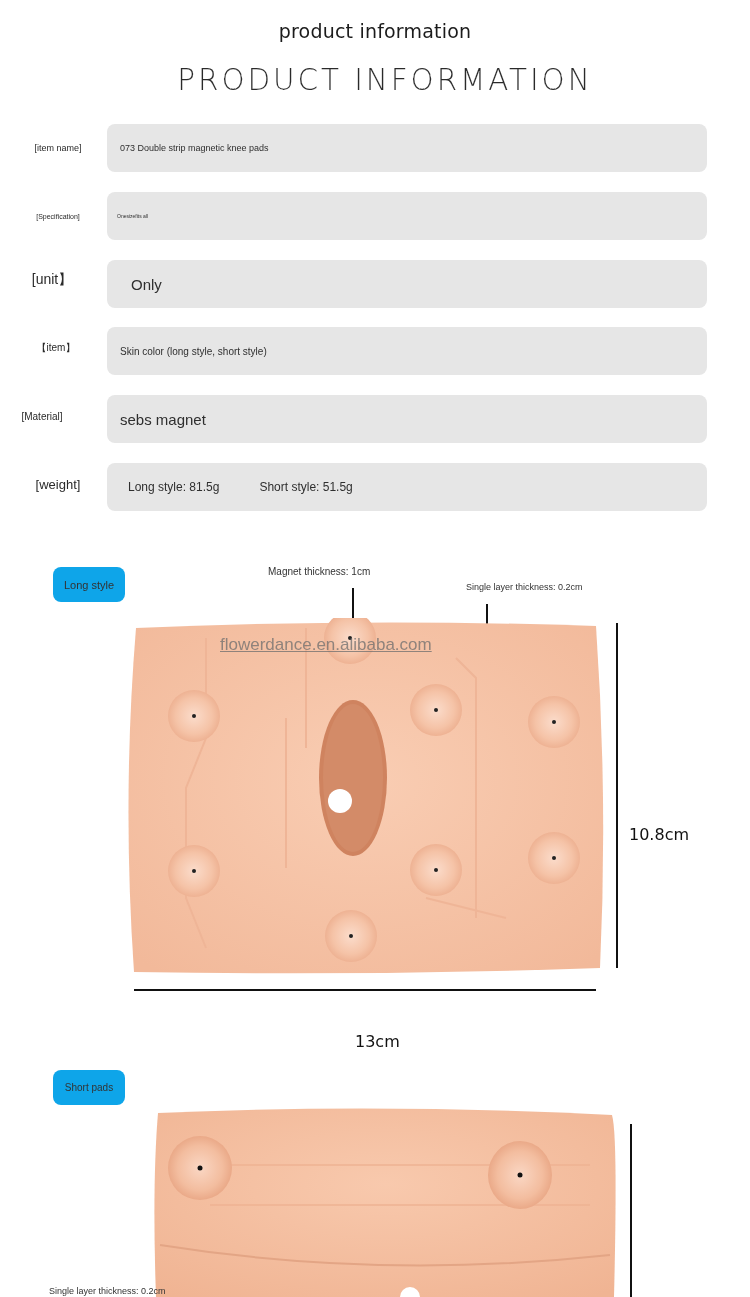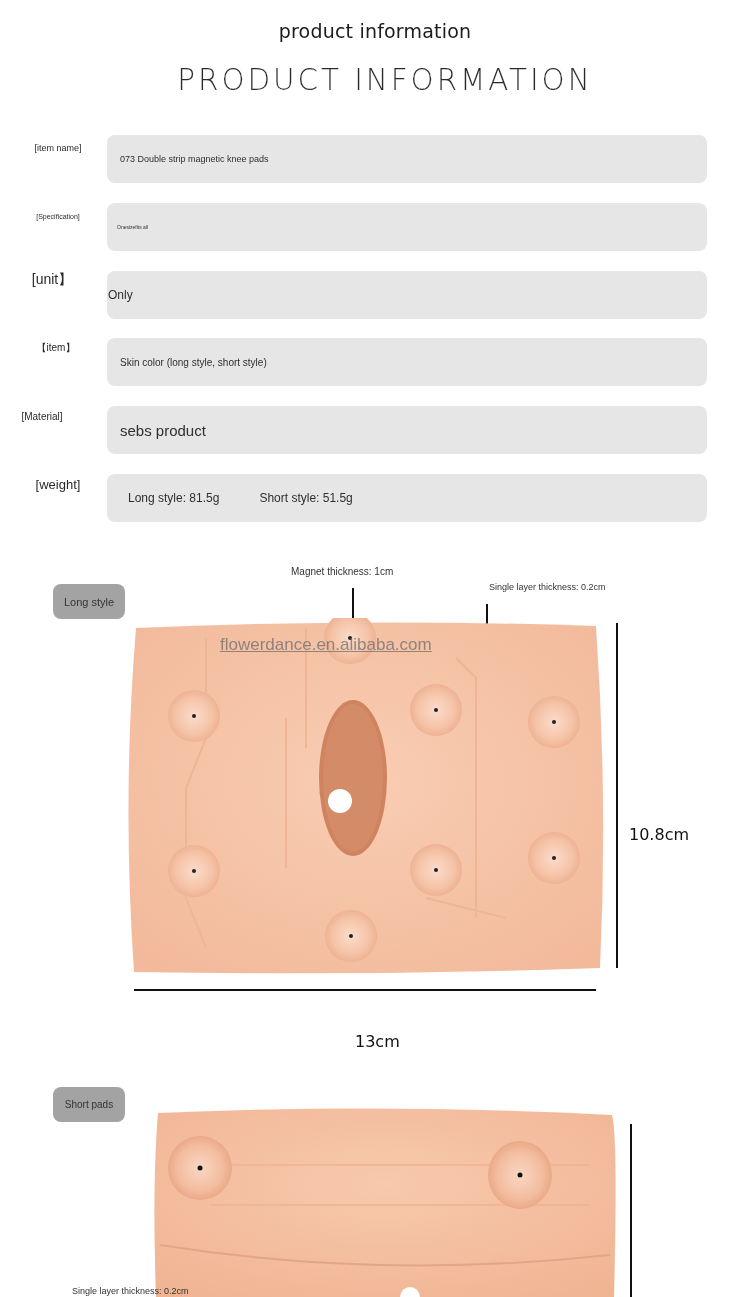--- a/index.html
+++ b/index.html
@@ -21,31 +21,30 @@
     .row .label {
       position: absolute; left: 18px; width: 80px; top: 0; height: 48px;
       display: flex; align-items: center; justify-content: center;
       color: #2a2a2a; white-space: nowrap;
     }
     .row .field {
       position: absolute; left: 107px; width: 600px; top: 0; height: 48px;
       background: #e6e6e6; border-radius: 8px;
       display: flex; align-items: center; padding-left: 13px; color: #2f2f2f;
       white-space: nowrap;
-      margin-top: 11px;
     }
     .row .field .gap { display: inline-block; width: 40px; }
 
     .pill {
       position: absolute; left: 53px; width: 72px; height: 35px;
-      background: #a3a3a3; border-radius: 8px;
+      background: #0ea5e9; border-radius: 8px;
       display: flex; align-items: center; justify-content: center;
-      font-size: 11px; color: #333; margin-top: 17px;
+      font-size: 11px; color: #333;
     }
-    .annot { position: absolute; font-size: 10px; color: #333; white-space: nowrap; margin-left: 23px; }
+    .annot { position: absolute; font-size: 10px; color: #333; white-space: nowrap; }
     .vline { position: absolute; width: 2px; background: #111; }
     .hline { position: absolute; height: 2px; background: #111; }
     .dimtext { position: absolute; font-family: "DejaVu Sans", sans-serif; font-size: 16px; color: #111; white-space: nowrap; margin-top: 32px; }
 
     .pad { position: absolute; }
     .watermark {
       position: absolute; left: 220px; top: 635px; font-size: 17px; color: rgba(110,110,110,0.75);
       font-family: "Liberation Sans", sans-serif; letter-spacing: 0px; text-decoration: underline;
     }
   </style>
@@ -60,31 +59,31 @@
   <div class="field" style="font-size:9px">073 Double strip magnetic knee pads</div>
 </div>
 
 <div class="row" style="top:192px">
   <div class="label" style="font-size:7px">[Specification]</div>
   <div class="field" style="font-size:5px;padding-left:10px">Onesizefits all</div>
 </div>
 
 <div class="row" style="top:260px">
   <div class="label" style="font-size:14px;top:-4px;left:12px">[unit】</div>
-  <div class="field" style="font-size:12px;padding-left:1px">Only</div>
+  <div class="field" style="font-size:15px;padding-left:24px">Only</div>
 </div>
 
 <div class="row" style="top:327px">
   <div class="label" style="font-size:10px;left:16px;top:-3px">【item】</div>
   <div class="field" style="font-size:10px">Skin color (long style, short style)</div>
 </div>
 
 <div class="row" style="top:395px">
   <div class="label" style="font-size:10px;left:2px;top:-3px">[Material]</div>
-  <div class="field" style="font-size:15px">sebs product</div>
+  <div class="field" style="font-size:15px">sebs magnet</div>
 </div>
 
 <div class="row" style="top:463px">
   <div class="label" style="font-size:13px;top:-3px">[weight]</div>
   <div class="field" style="font-size:12px;padding-left:21px">
     <span>Long style: 81.5g</span>
     <span class="gap"></span>
     <span>Short style: 51.5g</span>
   </div>
 </div>

